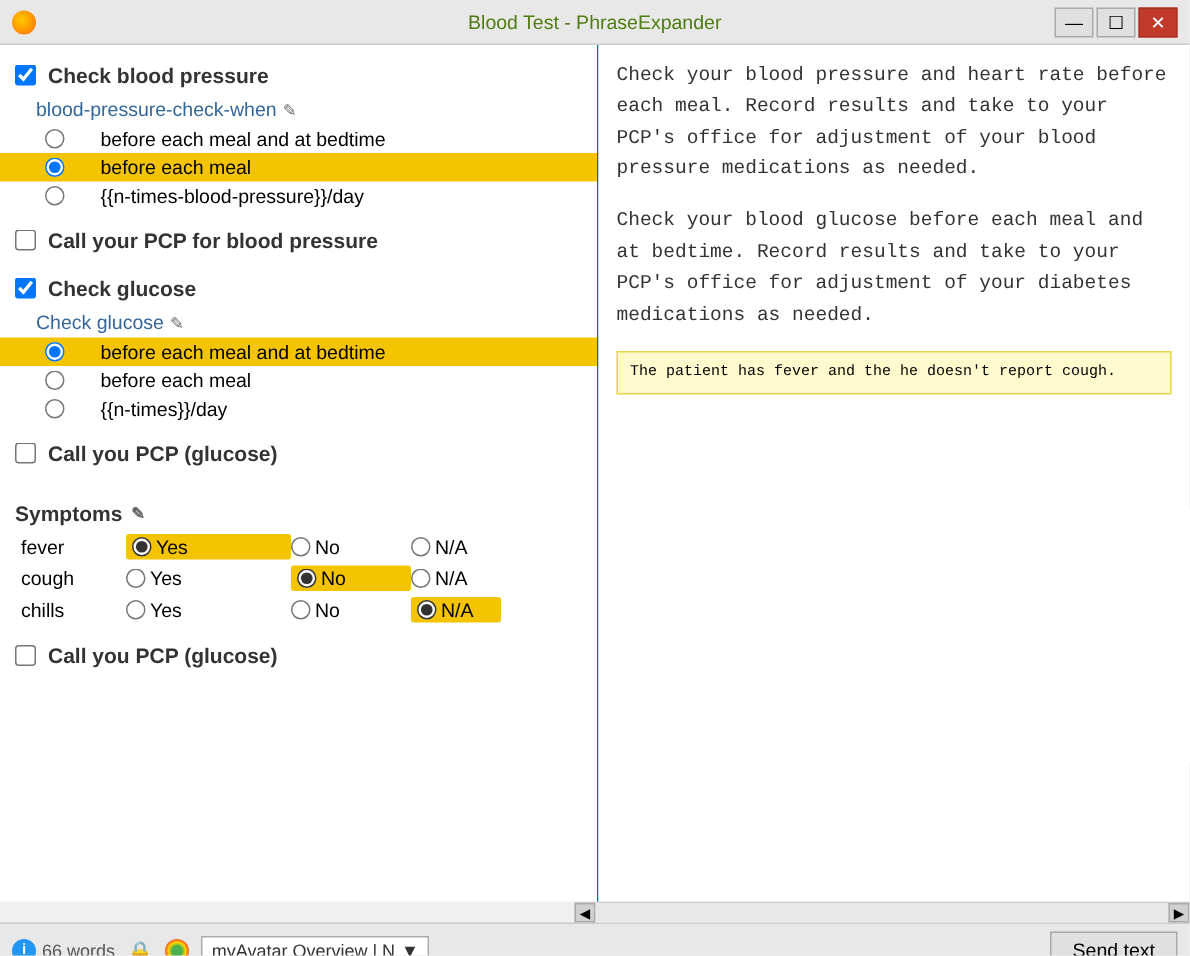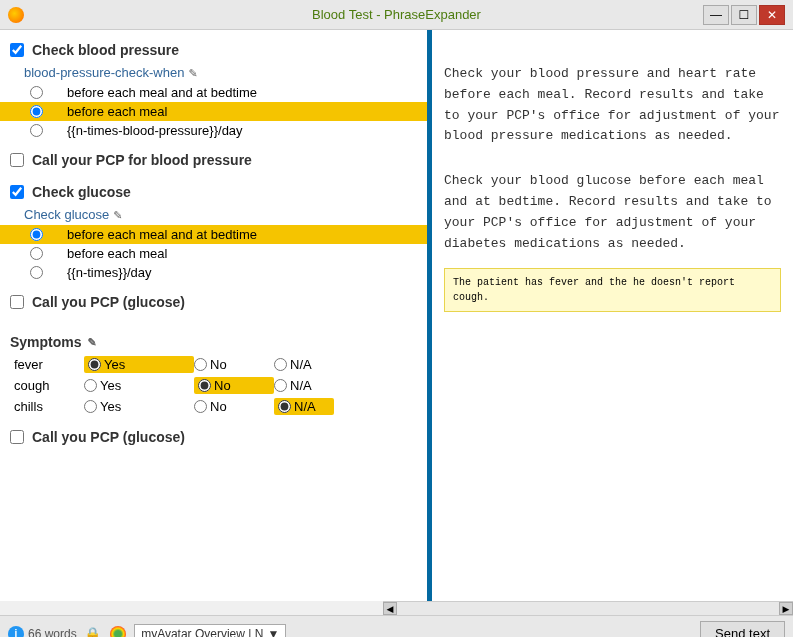--- a/index.html
+++ b/index.html
@@ -23,23 +23,23 @@
     .title-btn.close { background: #c0392b; color: white; border-color: #a93226; }
 
     
     .main-layout {
       display: flex;
       height: calc(637px - 30px - 36px);
     }
 
     
     .left-panel {
-      width: 432px;
+      width: 399px;
       background: white;
-      border-right: 5px solid #0369a1;
+      border-right: 1px solid #0369a1;
       overflow-y: auto;
       padding: 8px 0;
     }
 
     
     .right-panel {
       flex: 1;
       background: white;
       overflow-y: auto;
       padding: 10px 12px;
@@ -87,21 +87,21 @@
 
     .divider { height: 8px; }
 
     
     .right-text {
       font-family: 'Courier New', monospace;
       font-size: 13px;
       color: #333;
       line-height: 1.6;
     }
-    .right-text p { margin-bottom: 14px; margin-top: 24px; }
+    .right-text p { margin-bottom: 14px; }
 
     .highlight-box {
       background: #fffacd;
       border: 1px solid #e8d44d;
       padding: 6px 8px;
       font-family: 'Courier New', monospace;
       font-size: 10px;
       line-height: 1.5;
       margin-top: 10px;
     }

